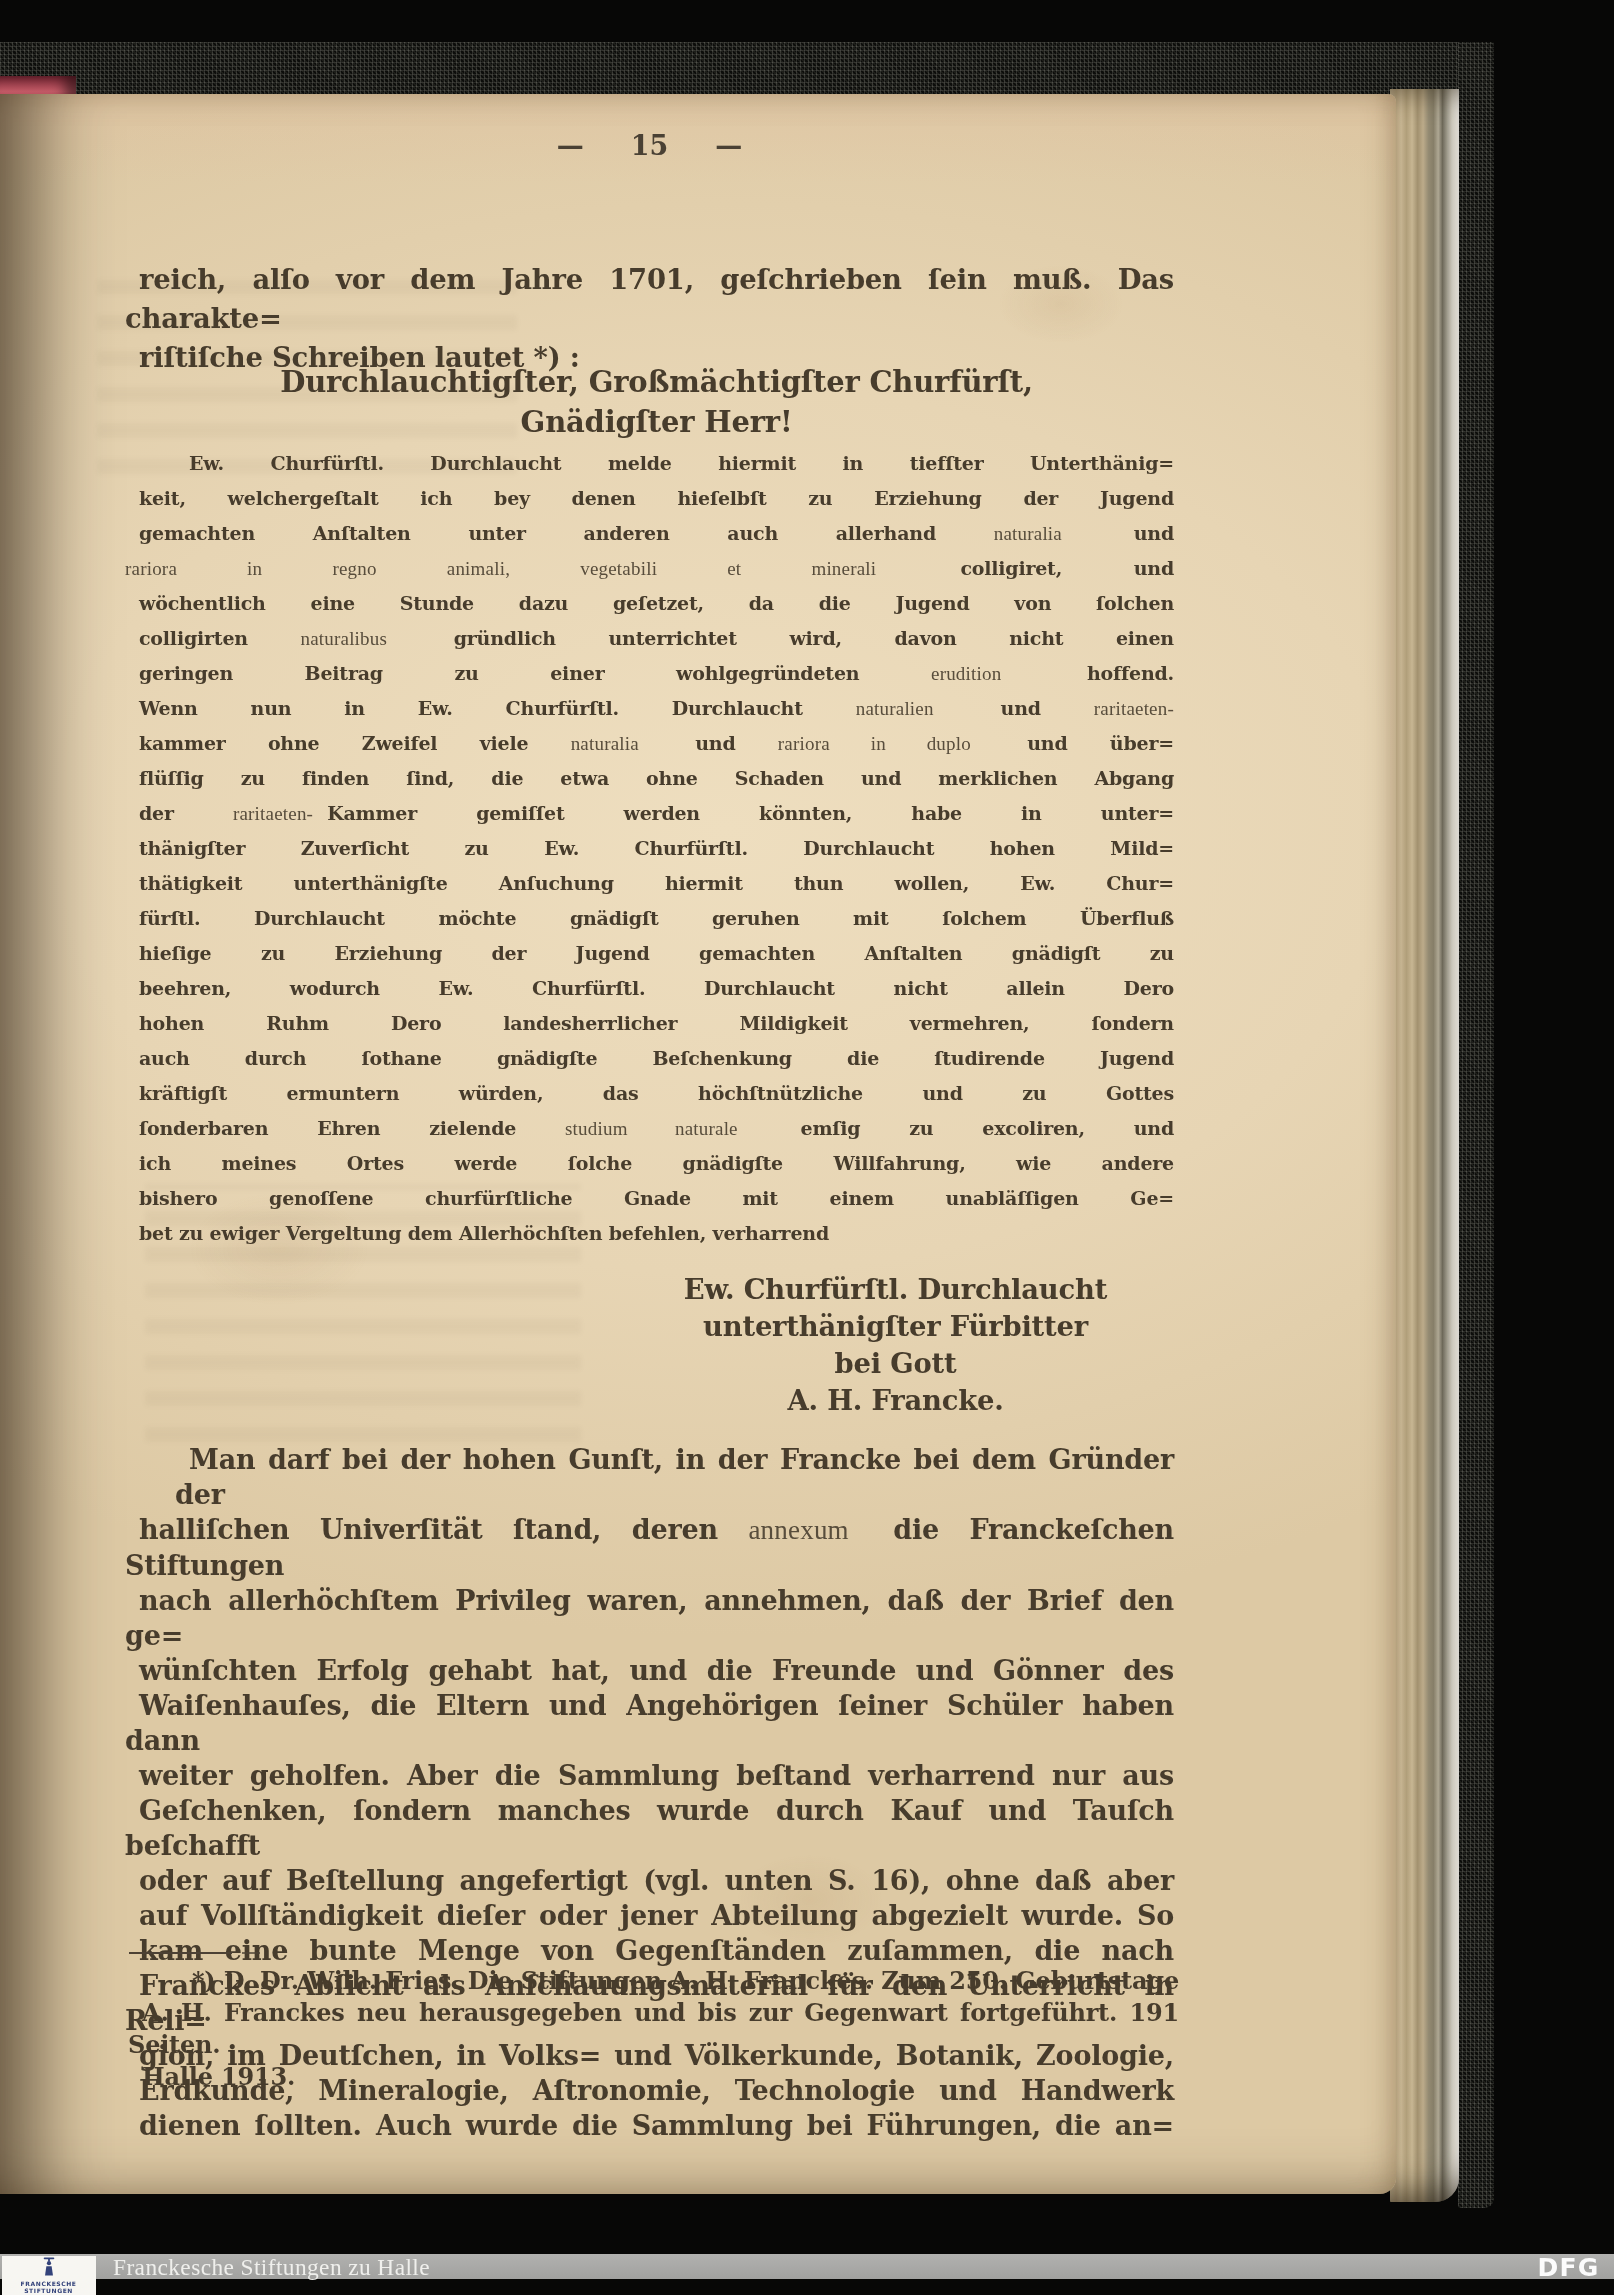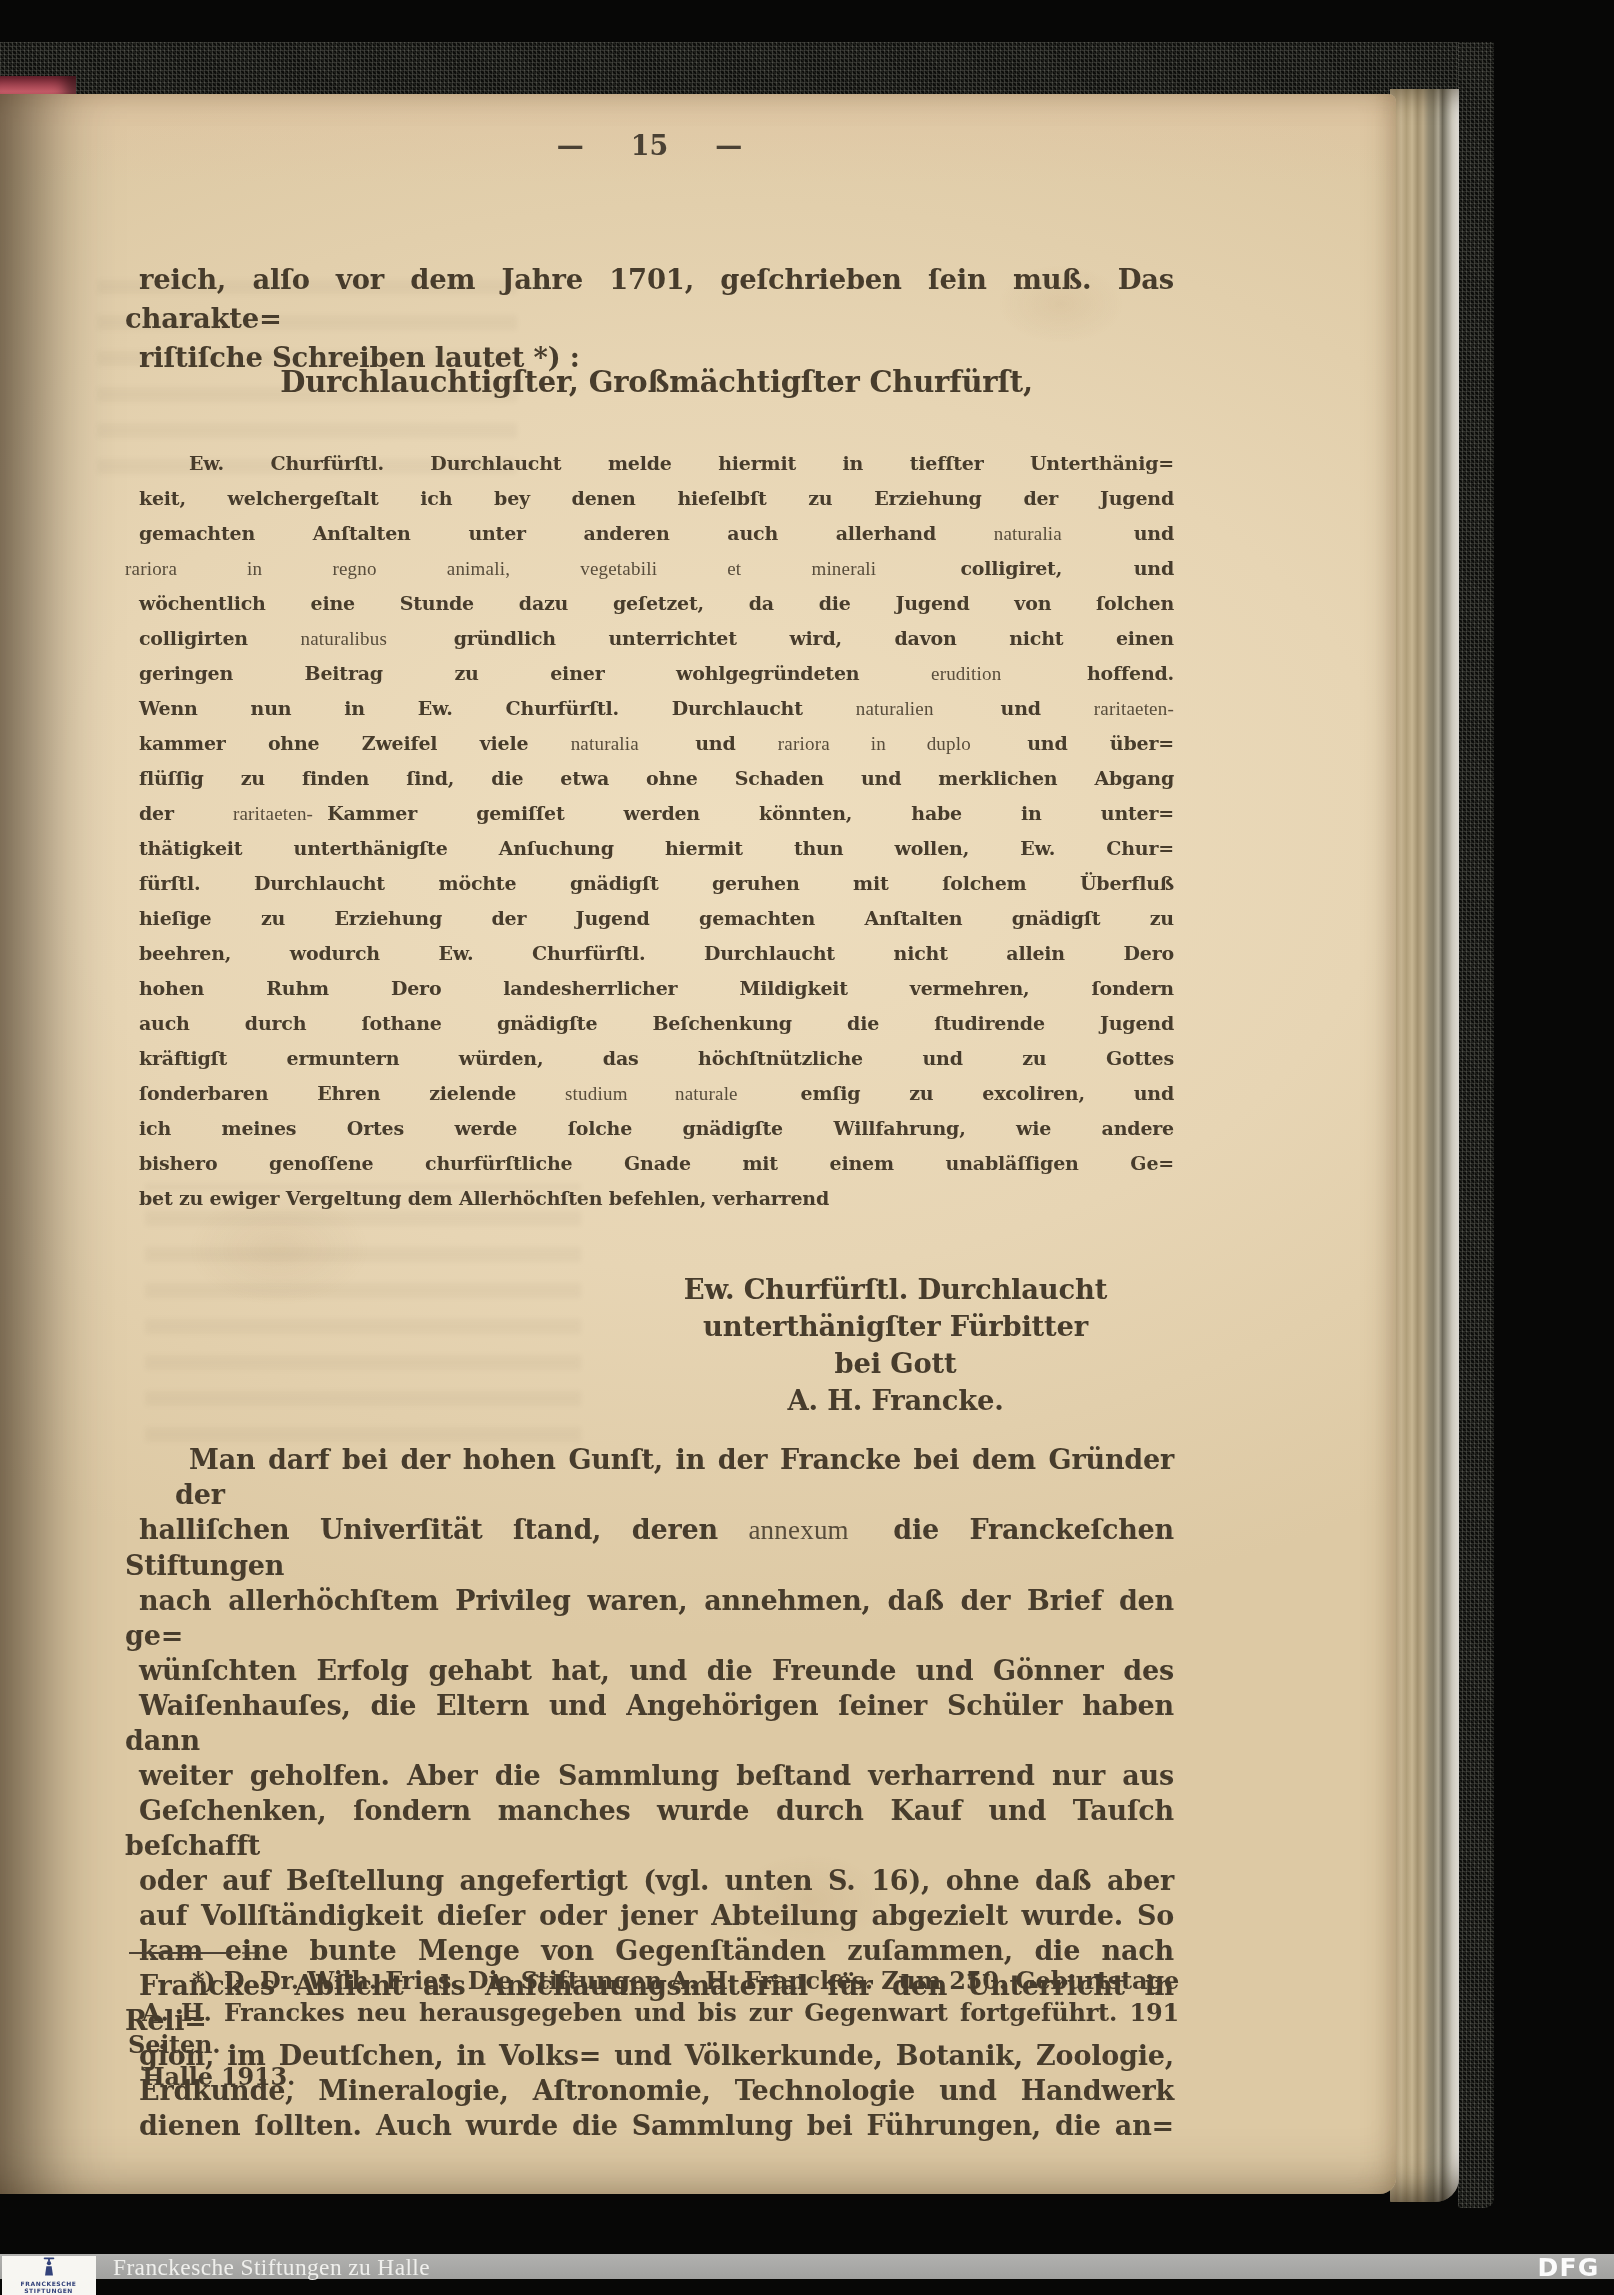--- a/index.html
+++ b/index.html
@@ -93,33 +93,35 @@
       <span>15</span>
       <span>—</span>
     </div>
 
     <div class="tb intro">
         <div class="tl"><span class="fr">reich, alſo vor dem Jahre 1701, geſchrieben ſein muß. Das charakte=</span></div>
         <div class="tl nj"><span class="fr">riſtiſche Schreiben lautet *) :</span></div>
       </div>
     <div class="tb salutation center">
         <div class="tl"><span class="fr">Durchlauchtigſter, Großmächtigſter Churfürſt,</span></div>
+        <div class="tl"><span class="fr">Gnädigſter Herr!</span></div>
       </div>
     <div class="tb letter">
         <div class="tl ind"><span class="fr">Ew. Churfürſtl. Durchlaucht melde hiermit in tiefſter Unterthänig=</span></div>
         <div class="tl"><span class="fr">keit, welchergeſtalt ich bey denen hieſelbſt zu Erziehung der Jugend</span></div>
         <div class="tl"><span class="fr">gemachten Anſtalten unter anderen auch allerhand </span><span class="lat">naturalia</span><span class="fr"> und</span></div>
         <div class="tl"><span class="lat">rariora in regno animali, vegetabili et minerali </span><span class="fr">colligiret, und</span></div>
         <div class="tl"><span class="fr">wöchentlich eine Stunde dazu geſetzet, da die Jugend von ſolchen</span></div>
         <div class="tl"><span class="fr">colligirten </span><span class="lat">naturalibus</span><span class="fr"> gründlich unterrichtet wird, davon nicht einen</span></div>
         <div class="tl"><span class="fr">geringen Beitrag zu einer wohlgegründeten </span><span class="lat">erudition</span><span class="fr"> hoffend.</span></div>
         <div class="tl"><span class="fr">Wenn nun in Ew. Churfürſtl. Durchlaucht </span><span class="lat">naturalien</span><span class="fr"> und </span><span class="lat">raritaeten-</span></div>
         <div class="tl"><span class="fr">kammer ohne Zweifel viele </span><span class="lat">naturalia</span><span class="fr"> und </span><span class="lat">rariora in duplo</span><span class="fr"> und über=</span></div>
         <div class="tl"><span class="fr">flüſſig zu finden ſind, die etwa ohne Schaden und merklichen Abgang</span></div>
         <div class="tl"><span class="fr">der </span><span class="lat">raritaeten-</span><span class="fr">Kammer gemiſſet werden könnten, habe in unter=</span></div>
+        <div class="tl"><span class="fr">thänigſter Zuverſicht zu Ew. Churfürſtl. Durchlaucht hohen Mild=</span></div>
         <div class="tl"><span class="fr">thätigkeit unterthänigſte Anſuchung hiermit thun wollen, Ew. Chur=</span></div>
         <div class="tl"><span class="fr">fürſtl. Durchlaucht möchte gnädigſt geruhen mit ſolchem Überfluß</span></div>
         <div class="tl"><span class="fr">hieſige zu Erziehung der Jugend gemachten Anſtalten gnädigſt zu</span></div>
         <div class="tl"><span class="fr">beehren, wodurch Ew. Churfürſtl. Durchlaucht nicht allein Dero</span></div>
         <div class="tl"><span class="fr">hohen Ruhm Dero landesherrlicher Mildigkeit vermehren, ſondern</span></div>
         <div class="tl"><span class="fr">auch durch ſothane gnädigſte Beſchenkung die ſtudirende Jugend</span></div>
         <div class="tl"><span class="fr">kräftigſt ermuntern würden, das höchſtnützliche und zu Gottes</span></div>
         <div class="tl"><span class="fr">ſonderbaren Ehren zielende </span><span class="lat">studium naturale</span><span class="fr"> emſig zu excoliren, und</span></div>
         <div class="tl"><span class="fr">ich meines Ortes werde ſolche gnädigſte Willfahrung, wie andere</span></div>
         <div class="tl"><span class="fr">bishero genoſſene churfürſtliche Gnade mit einem unabläſſigen Ge=</span></div>

